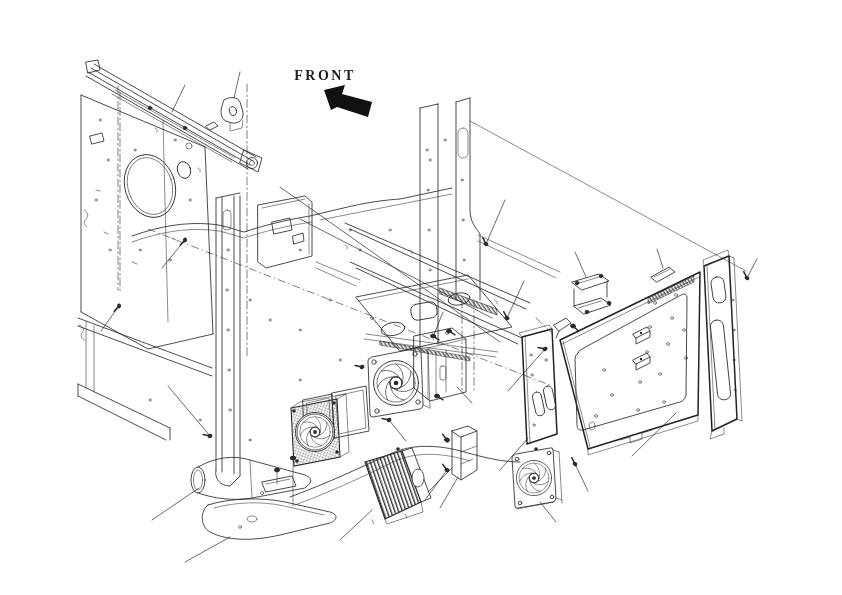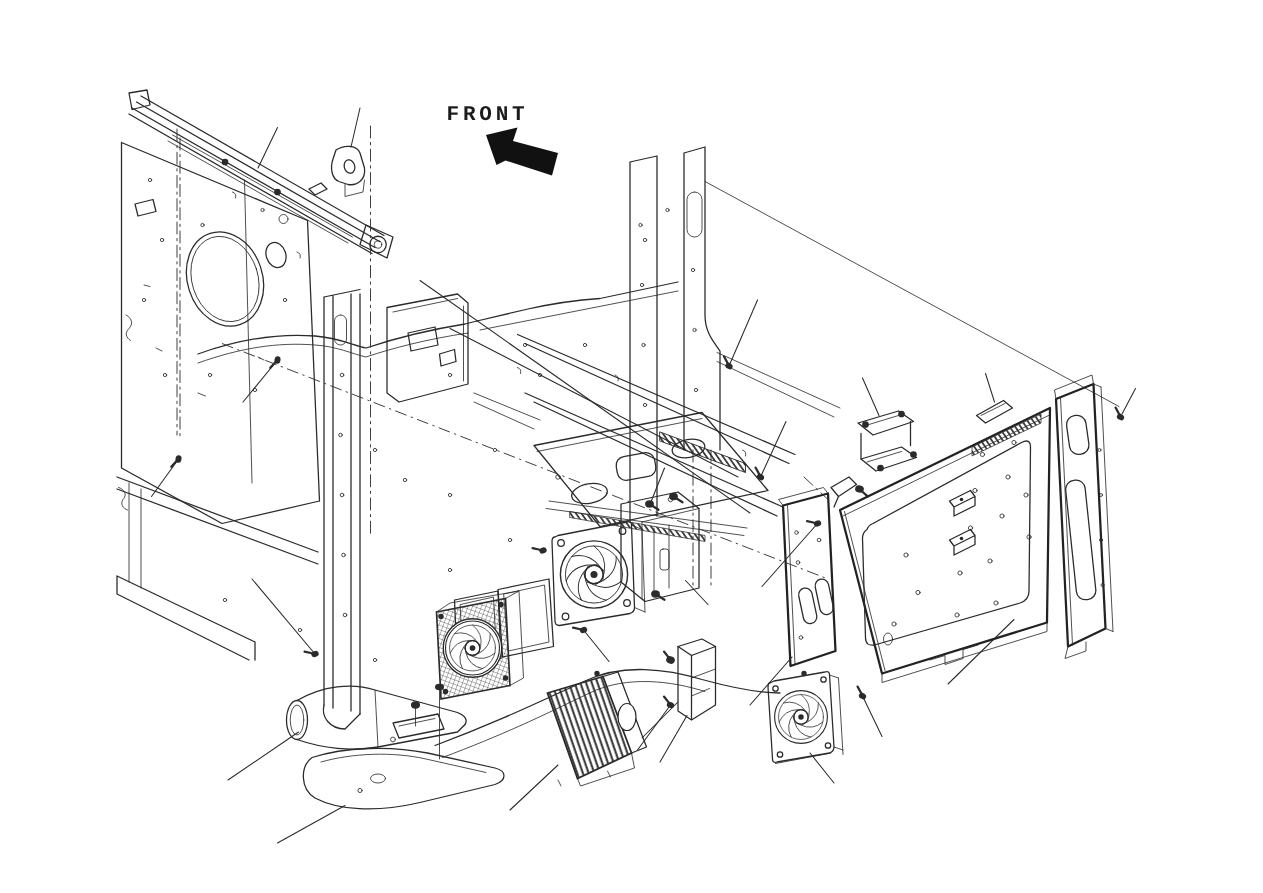--- a/index.html
+++ b/index.html
@@ -1,17 +1,17 @@
 <!DOCTYPE html>
 <html><head>
 <meta charset="utf-8">
 <style>
   html,body{margin:0;padding:0;background:#fff;}
   .page{position:relative;width:842px;height:595px;background:#fff;overflow:hidden;
-        font-family:Liberation Mono, monospace;}
+        font-family:Liberation Serif, serif;}
   svg{position:absolute;left:0;top:0;}
   .ln{fill:none;stroke:#2b2b2b;stroke-width:.85;stroke-linejoin:round;stroke-linecap:round;}
   .tk{fill:none;stroke:#222;stroke-width:1.5;stroke-linejoin:round;stroke-linecap:round;}
   .tn{fill:none;stroke:#2b2b2b;stroke-width:.55;stroke-linejoin:round;stroke-linecap:round;}
   .ld{fill:none;stroke:#2b2b2b;stroke-width:.7;stroke-linecap:round;}
   .dd{fill:none;stroke:#3a3a3a;stroke-width:.65;stroke-dasharray:8 3 1.5 3;}
   .dot{fill:#2b2b2b;}
   .front-text{font-size:14px;font-weight:600;letter-spacing:2.5px;fill:#1c1c1c;}
 </style>
 </head>

